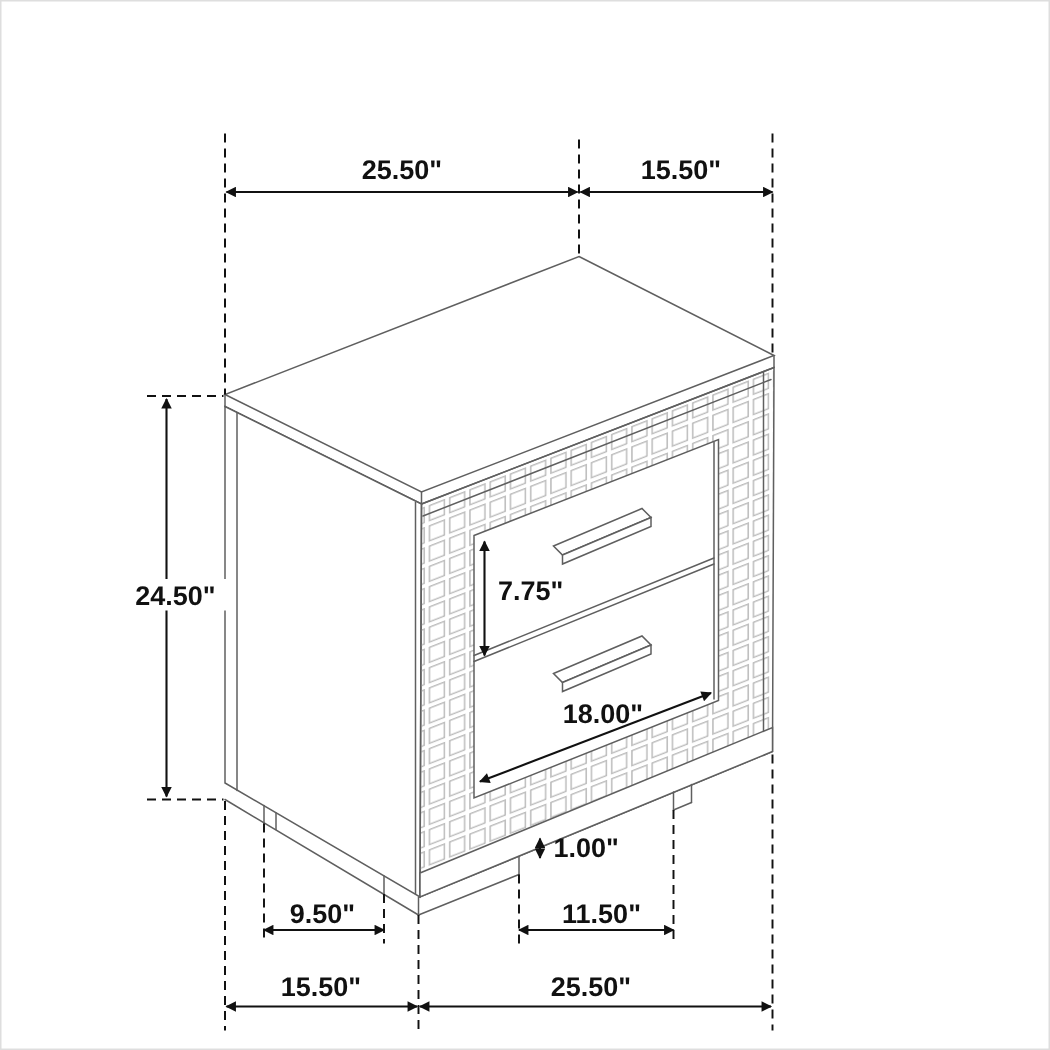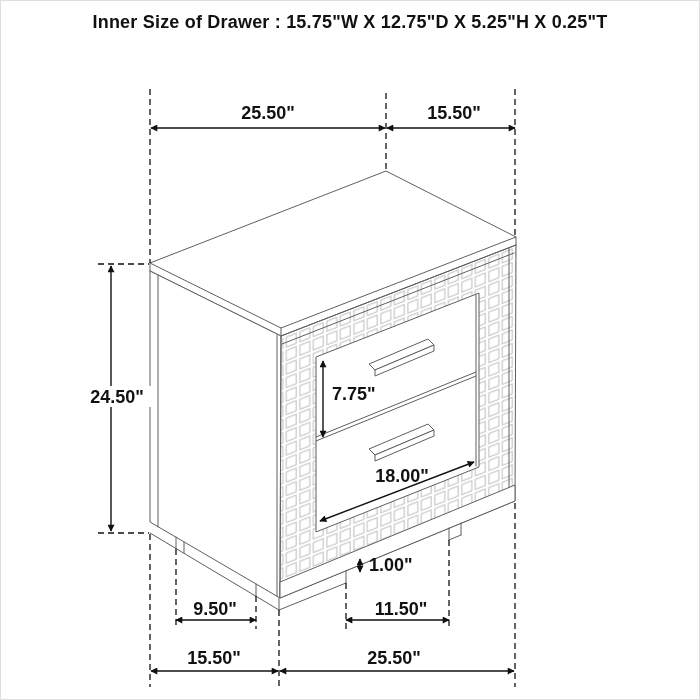--- a/index.html
+++ b/index.html
@@ -36,21 +36,20 @@
     font-family:"Liberation Sans", sans-serif;
     font-size:18px;font-weight:bold;fill:var(--dimension);
   }
   .halo{fill:#ffffff;}
 </style>
 </head>
 <body>
 
 <div class="stage">
 
-  <div class="title">Inner Size of Drawer : 15.75"W X 12.75"D X 5.25"H X 0.25"T</div>
 
   <svg width="700" height="700" viewBox="0 0 700 700">
 
     <defs>
       <pattern id="quilt" width="13.5" height="13.5" patternUnits="userSpaceOnUse" patternTransform="skewY(-21.3)">
         <rect x="1.8" y="1.8" width="10" height="10" class="tex"></rect>
       </pattern>
       <marker id="arr" viewBox="0 0 10 10" refX="9" refY="5" markerWidth="9" markerHeight="7" markerUnits="userSpaceOnUse" orient="auto-start-reverse">
         <path d="M0,0 L10,5 L0,10 z" class="arrowhead"></path>
       </marker>

